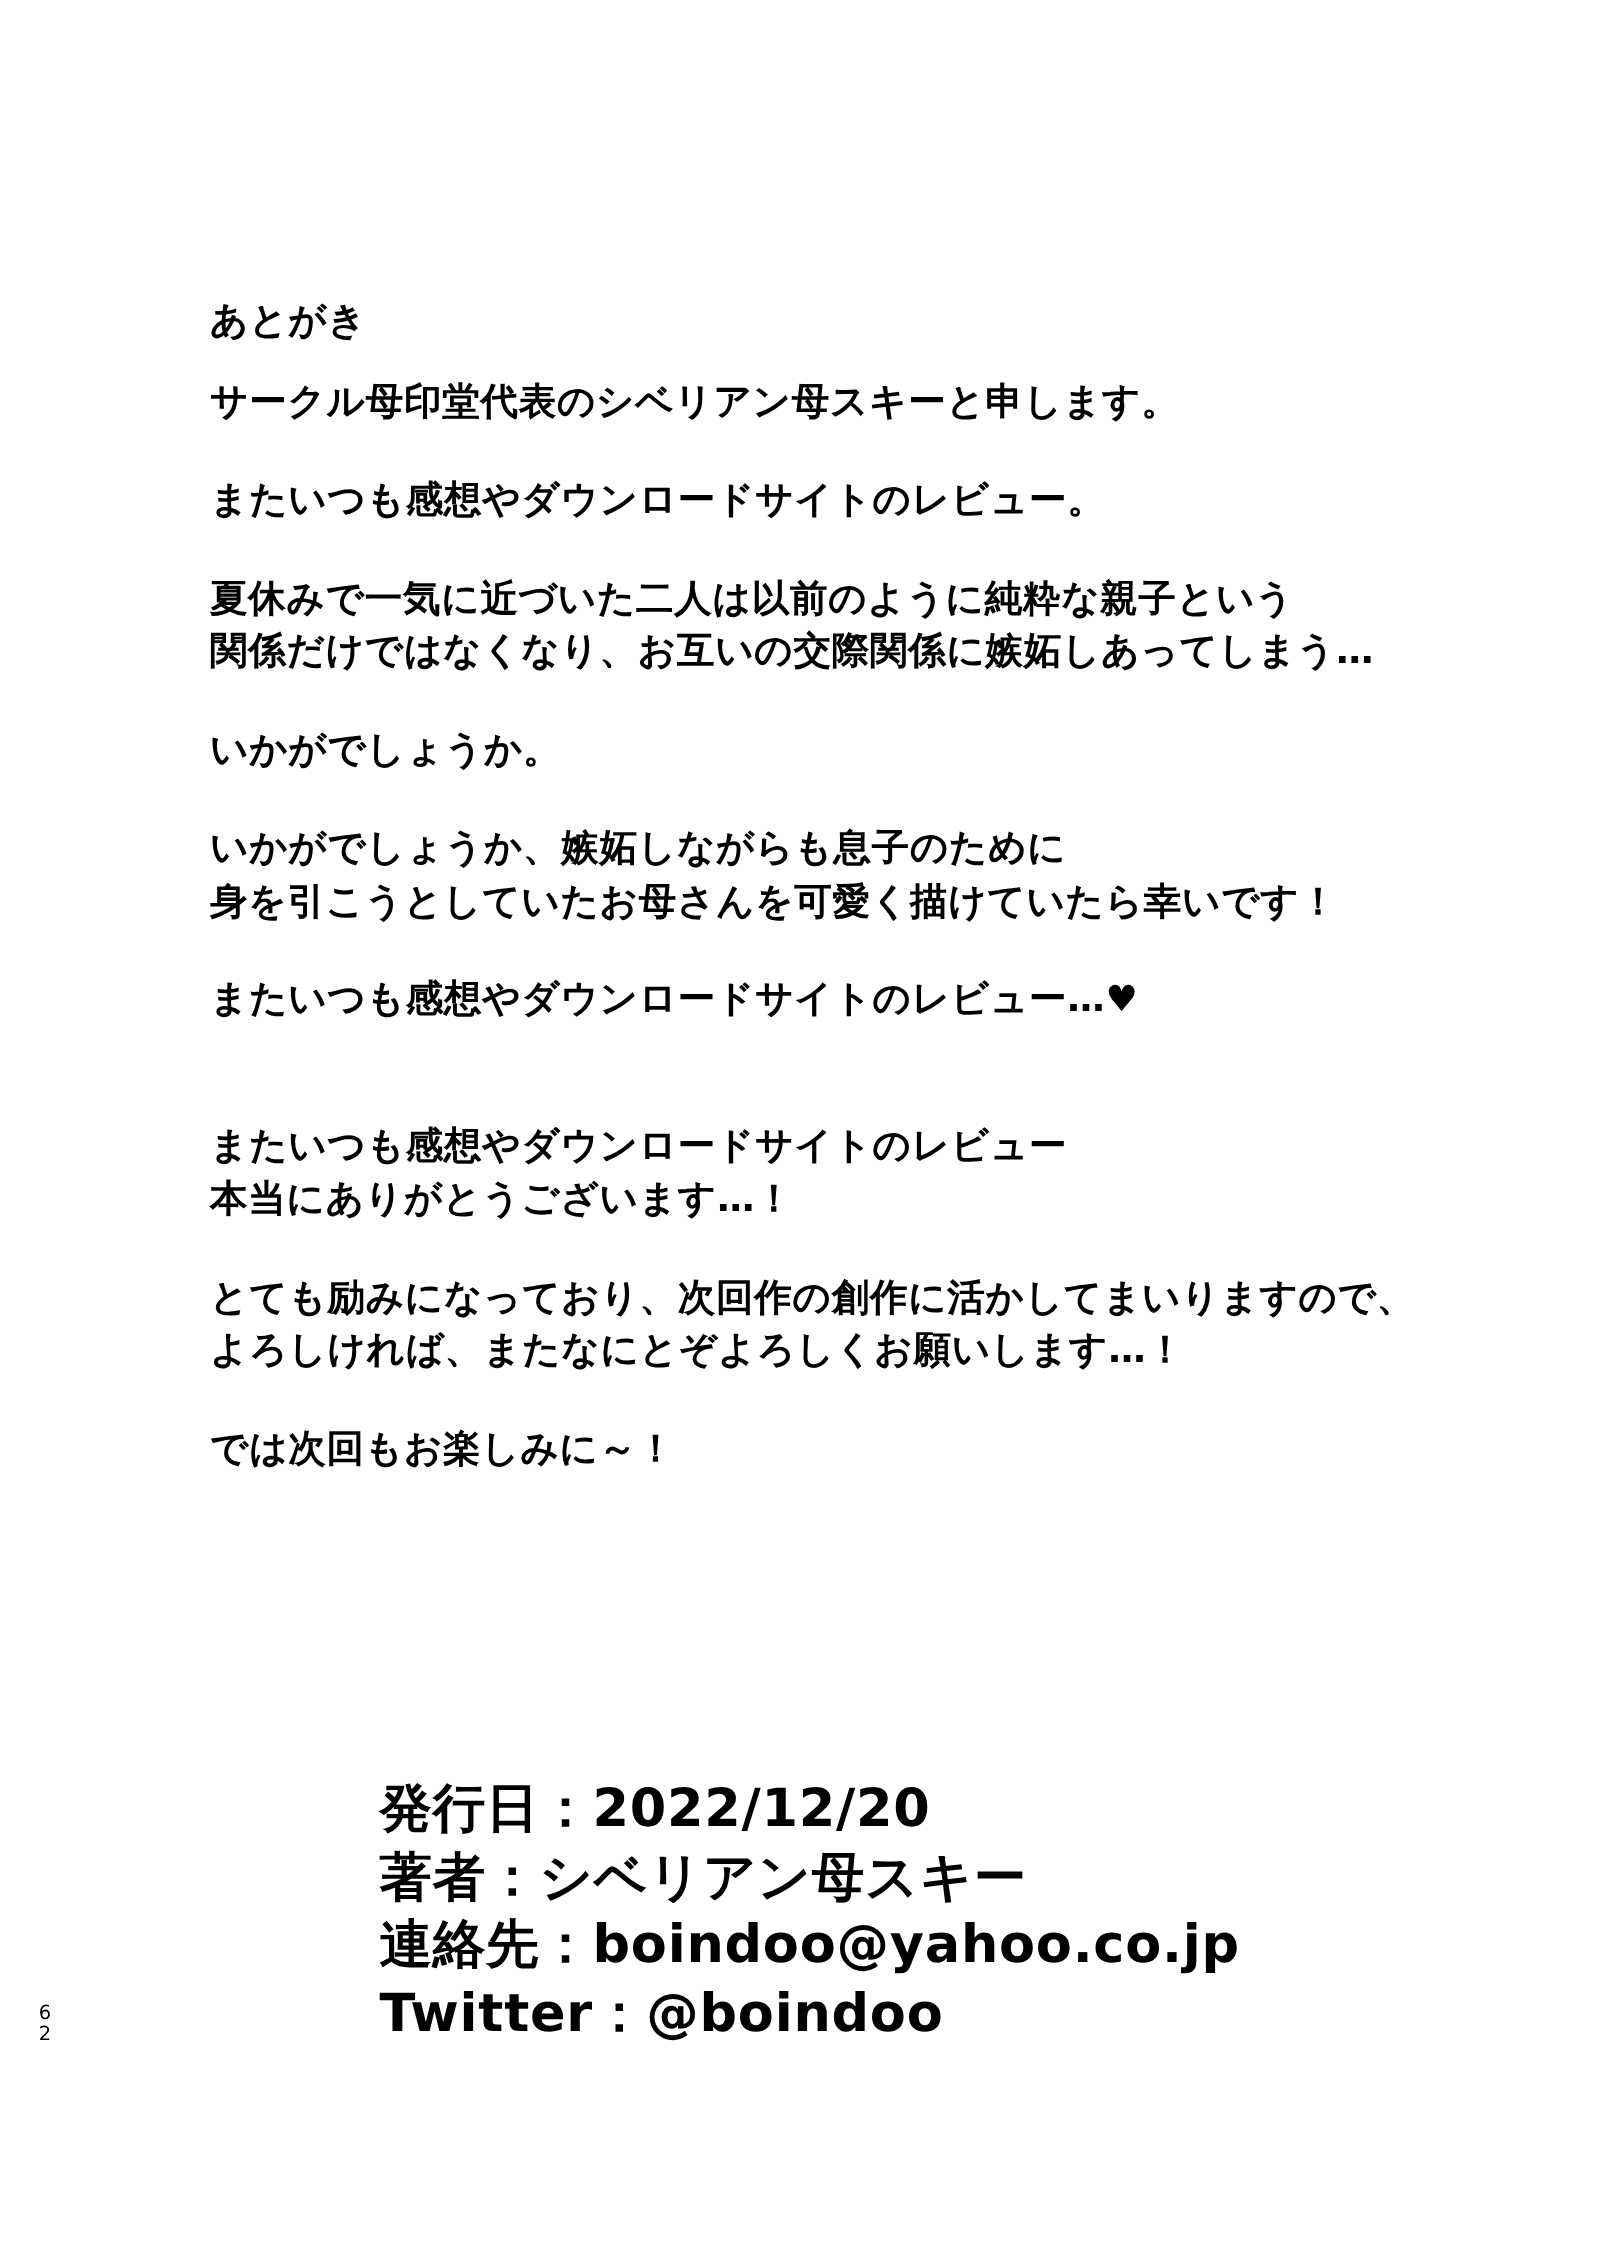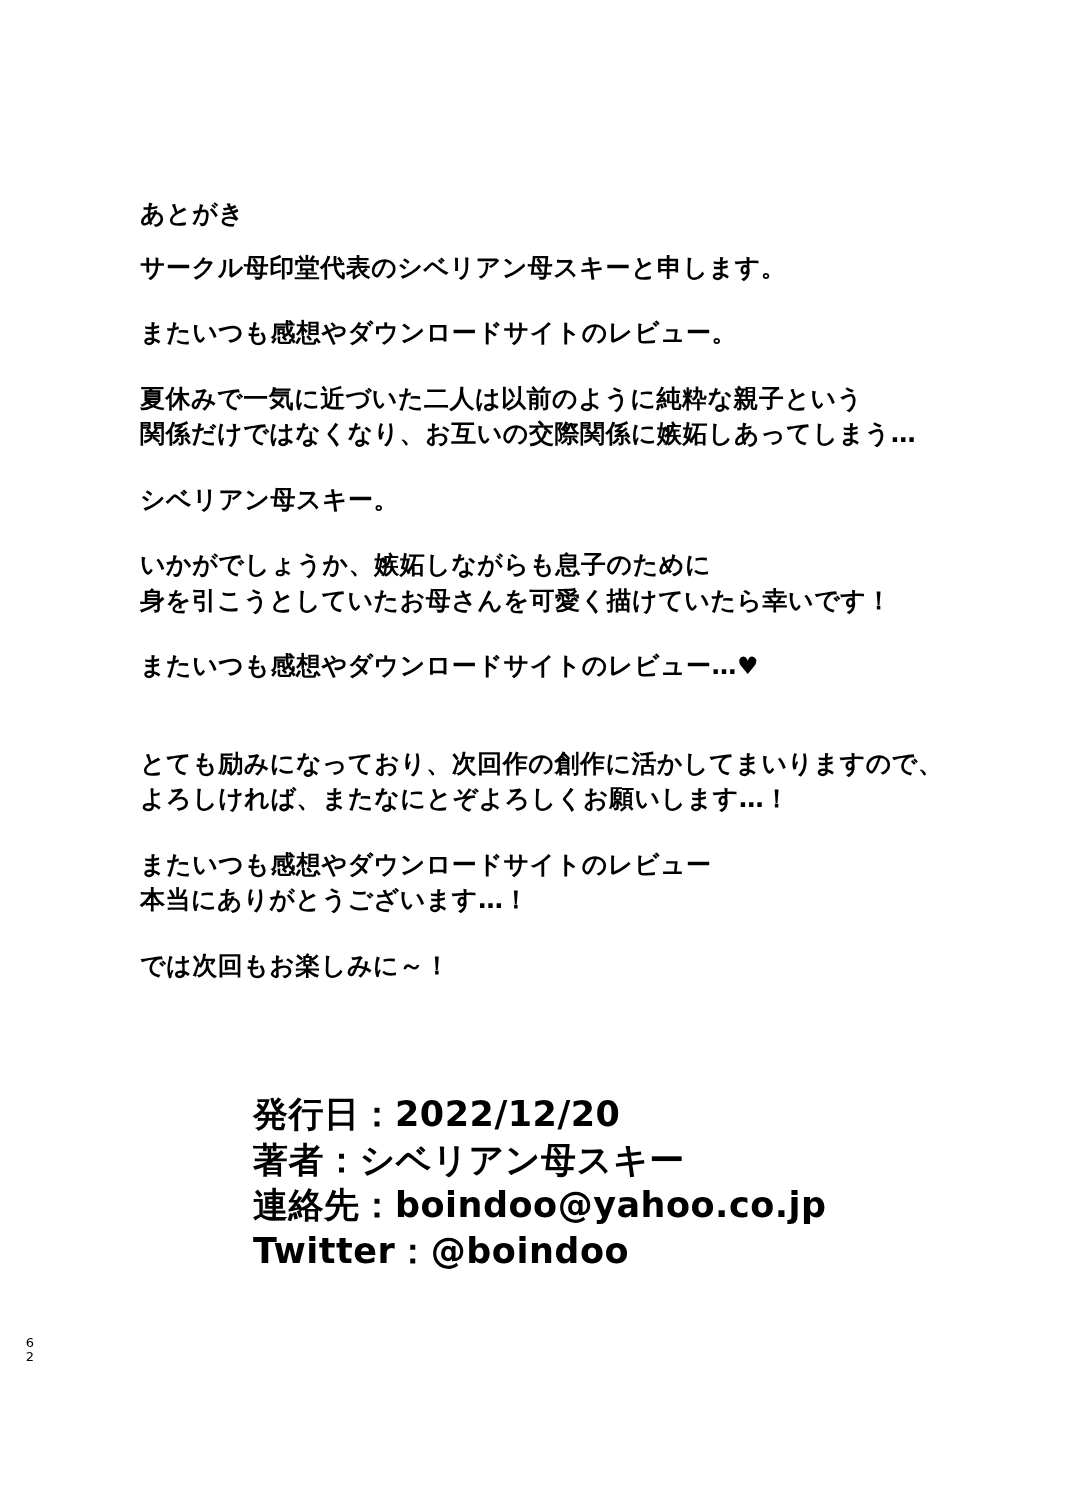--- a/index.html
+++ b/index.html
@@ -42,21 +42,21 @@
   .para.tight {
     margin-bottom: 44px;
   }
   .heart {
     font-size: 24px;
     line-height: 1;
   }
   .colophon {
     position: absolute;
     left: 253px;
-    top: 1092px;
+    top: 1184px;
     width: 760px;
   }
   .colophon-line {
     font-size: 35px;
     line-height: 1.30;
     font-weight: 700;
     letter-spacing: 0.5px;
     white-space: pre;
     margin: 0;
   }
@@ -80,28 +80,28 @@
 <body>
 
 <div class="page">
 
   <div class="afterword">
     <p class="para heading">あとがき</p>
     <p class="para">サークル母印堂代表のシベリアン母スキーと申します。</p>
     <p class="para">またいつも感想やダウンロードサイトのレビュー。</p>
     <p class="para">夏休みで一気に近づいた二人は以前のように純粋な親子という
 関係だけではなくなり、お互いの交際関係に嫉妬しあってしまう…</p>
-    <p class="para">シベリアン母スキー。</p>
+    <p class="para">いかがでしょうか。</p>
     <p class="para">いかがでしょうか、嫉妬しながらも息子のために
 身を引こうとしていたお母さんを可愛く描けていたら幸いです！</p>
     <p class="para gap-large"><span>またいつも感想やダウンロードサイトのレビュー…</span><span class="heart">♥</span></p>
+    <p class="para">またいつも感想やダウンロードサイトのレビュー
+本当にありがとうございます…！</p>
     <p class="para">とても励みになっており、次回作の創作に活かしてまいりますので、
 よろしければ、またなにとぞよろしくお願いします…！</p>
-    <p class="para">またいつも感想やダウンロードサイトのレビュー
-本当にありがとうございます…！</p>
     <p class="para tight">では次回もお楽しみに～！</p>
   </div>
 
   <div class="colophon">
     <p class="colophon-line">発行日：2022/12/20</p>
     <p class="colophon-line">著者：シベリアン母スキー</p>
     <p class="colophon-line">連絡先：boindoo@yahoo.co.jp</p>
     <p class="colophon-line">Twitter：@boindoo</p>
   </div>
 

